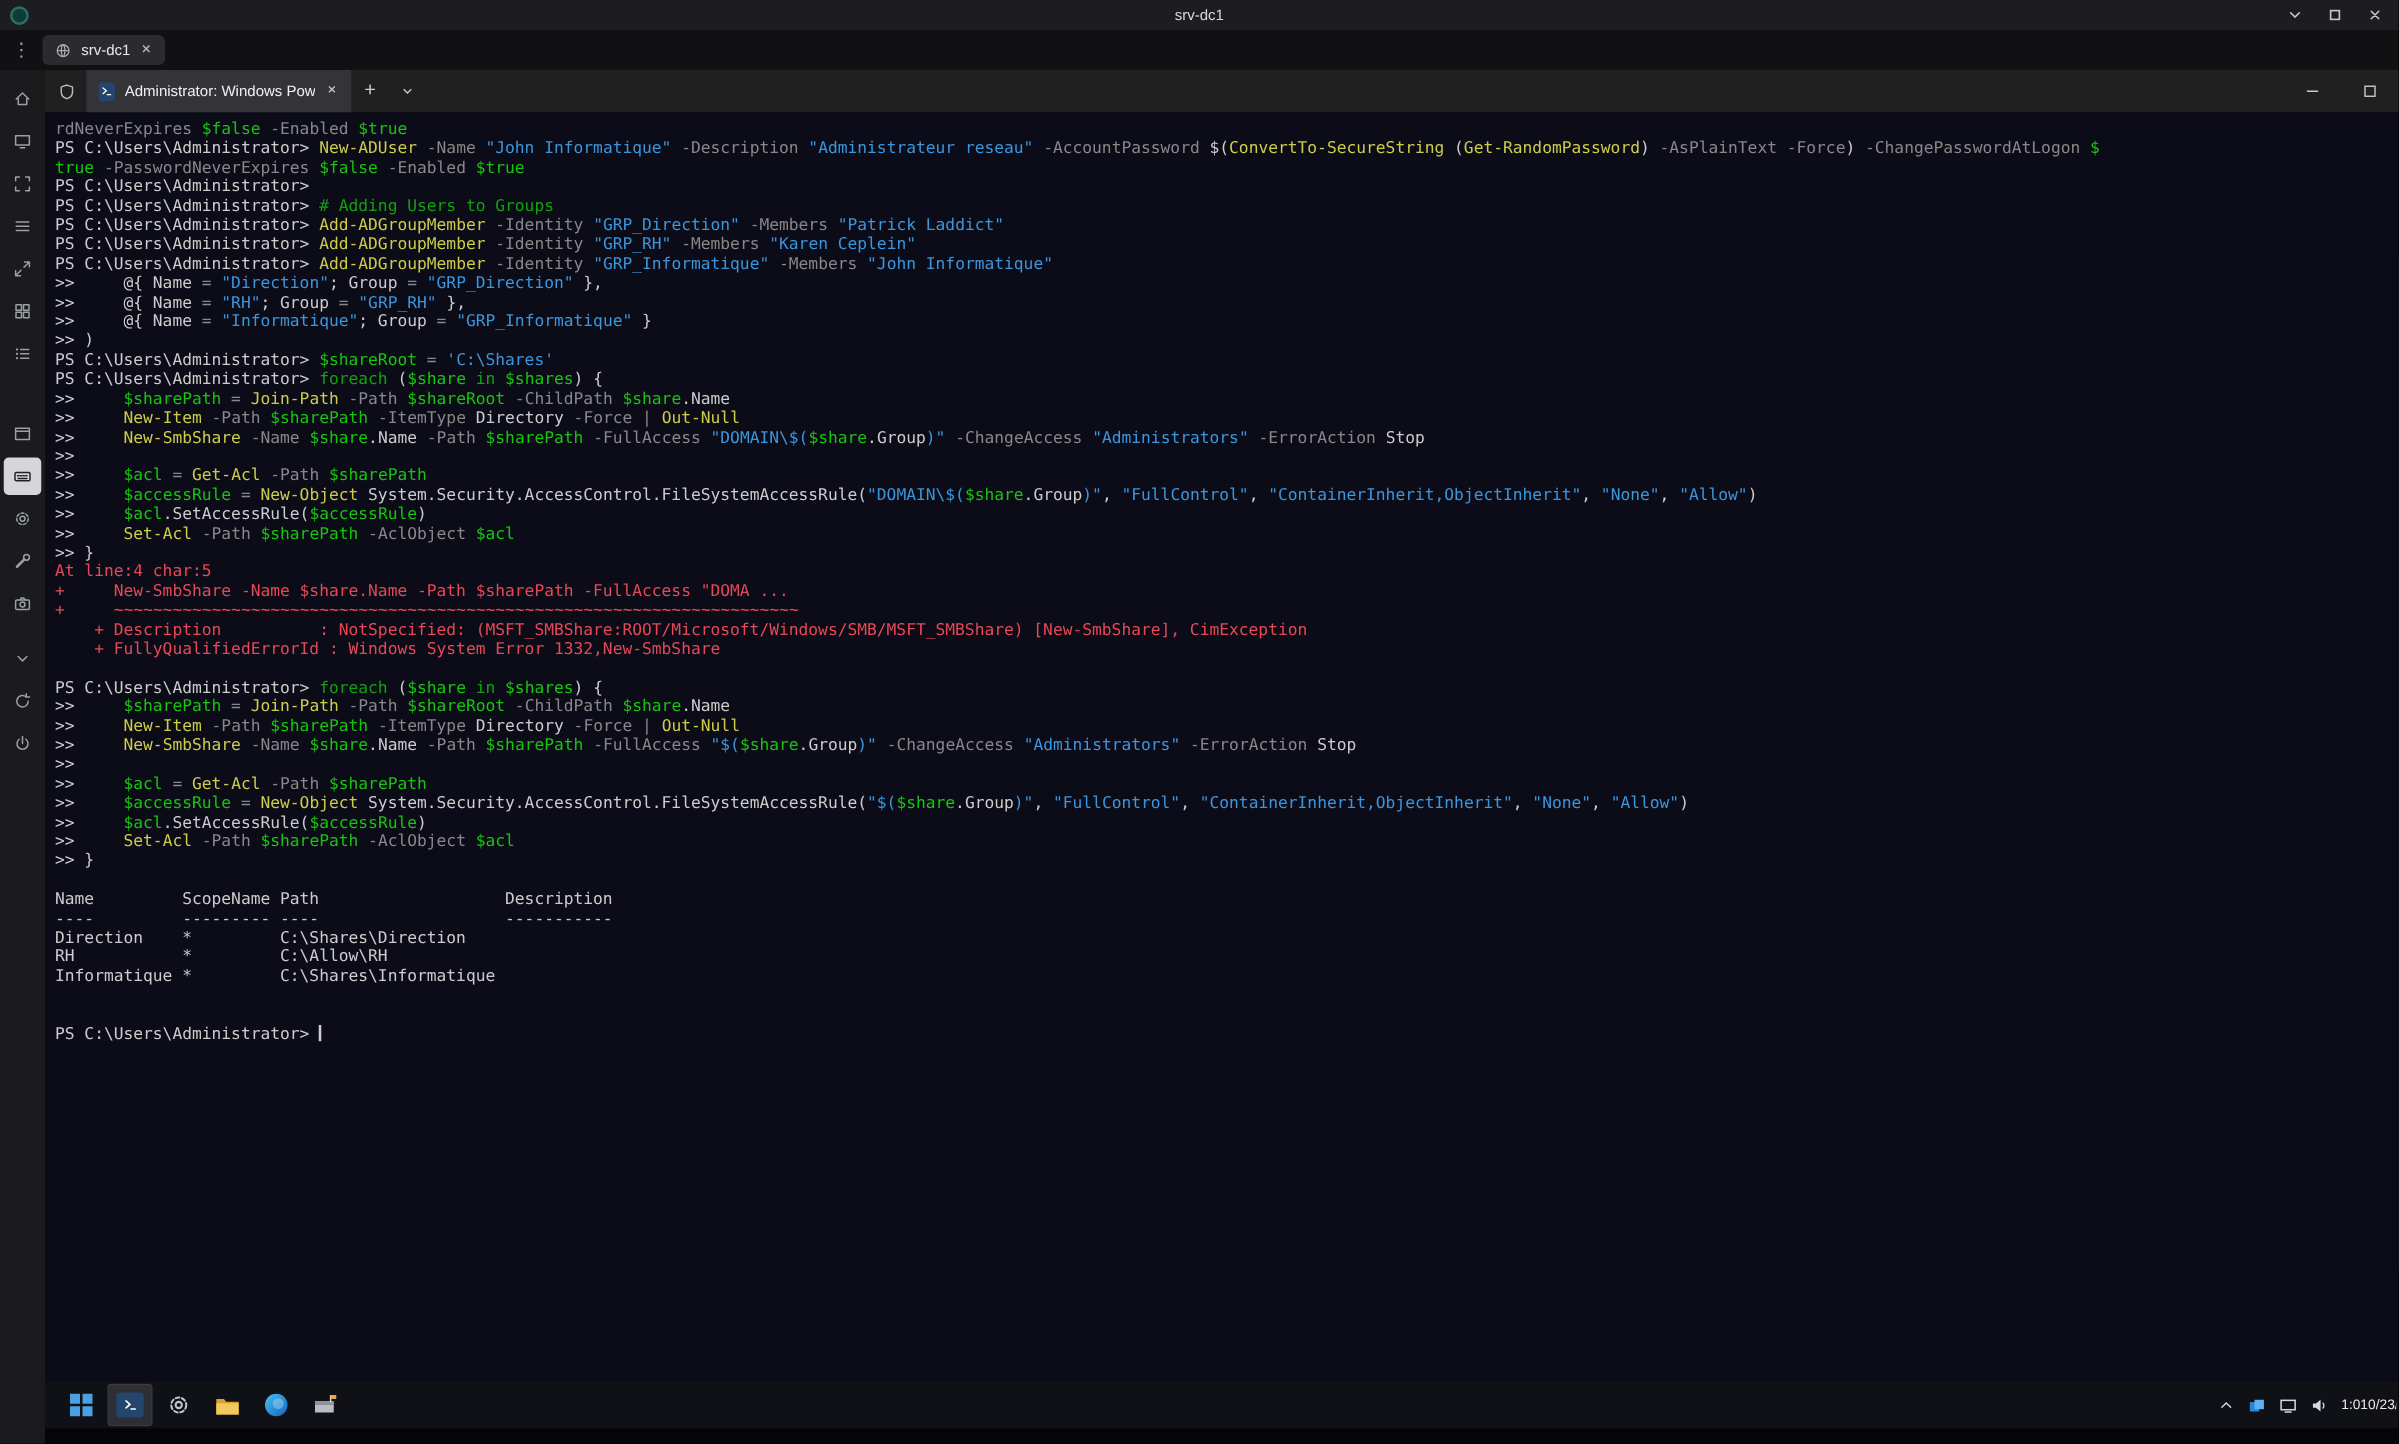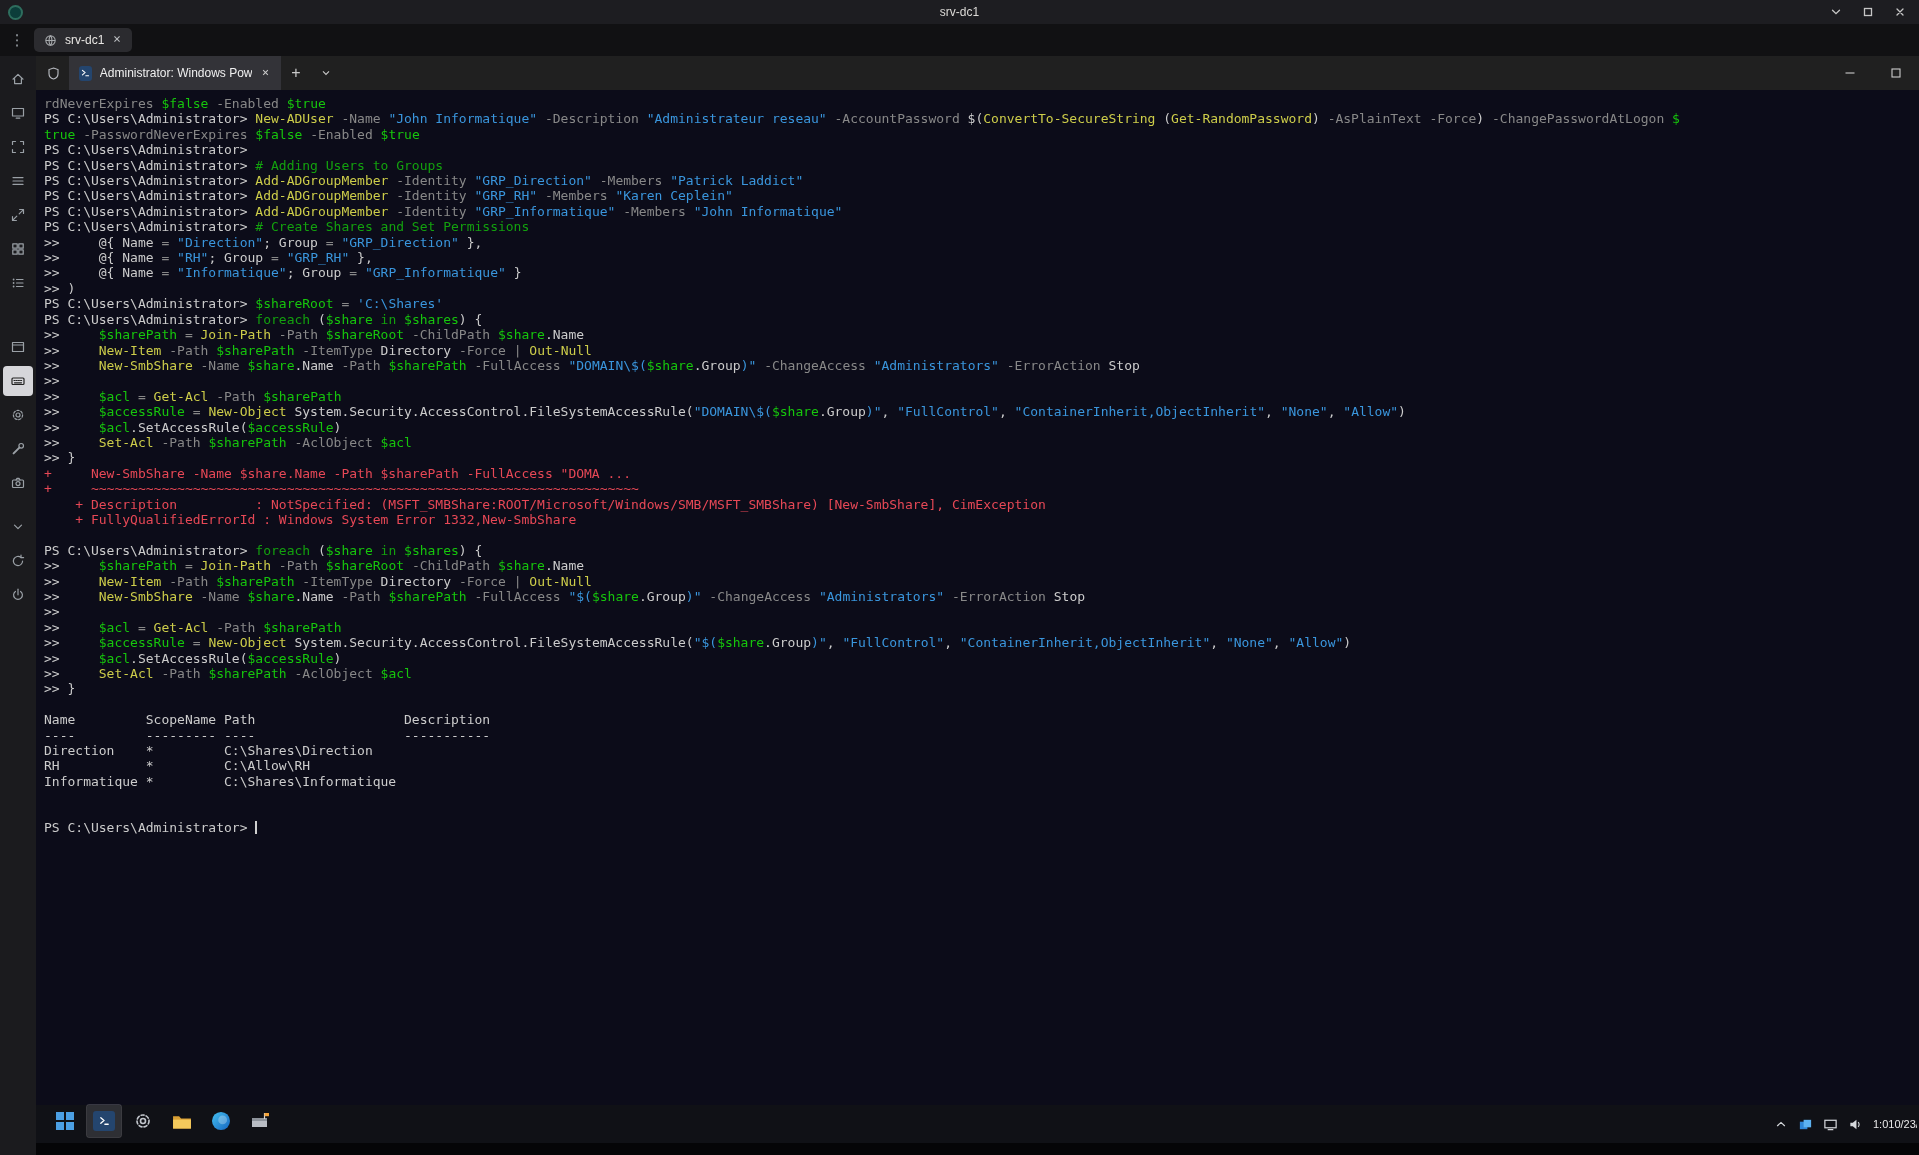--- a/index.html
+++ b/index.html
@@ -58,21 +58,21 @@
   .wt-btn svg { stroke:#cccccc; fill:none; stroke-width:1.1; }
 
   
   .term { flex:1; background:#0c0c19; padding:6px 0 0 8px; overflow:hidden;
           font-family:"DejaVu Sans Mono", monospace; font-size:13px; line-height:15.4px; }
   .tline { white-space:pre; min-height:15.4px; }
   .cursor { display:inline-block; width:2px; height:13px; background:#cfcfcf;
             vertical-align:-2px; }
 
   
-  .taskbar { height:38px; background:#101116; display:flex; 
+  .taskbar { height:38px; background:#101116; display:flex; align-items:center;
              padding-left:12px; flex:0 0 auto; }
   .tb-icon { width:34px; height:32px; margin-right:5px; display:flex; align-items:center;
              justify-content:center; background:none; border:none; border-radius:2px; }
   .tb-icon.active-app { background:rgba(255,255,255,.13); outline:1px solid rgba(255,255,255,.18); }
   .start-logo { width:18px; height:18px; display:grid; grid-template-columns:1fr 1fr;
                 grid-template-rows:1fr 1fr; gap:2px; }
   .start-logo i { background:#4b9fe3; }
   .ps-tile { width:22px; height:20px; border-radius:3px; background:#24456e; display:flex;
              align-items:center; justify-content:center; }
   .ps-tile svg, .wt-tab .ps-tile svg { stroke:#fff; fill:none; stroke-width:1.4; stroke-linecap:round; }
@@ -261,36 +261,36 @@
 
       <div class="term">
           <div class="tline"><span style="color: rgb(136, 136, 136);">rdNeverExpires </span><span style="color: rgb(22, 198, 12);">$false </span><span style="color: rgb(136, 136, 136);">-Enabled </span><span style="color: rgb(22, 198, 12);">$true</span></div>
           <div class="tline"><span style="color: rgb(204, 204, 204);">PS C:\Users\Administrator&gt; </span><span style="color: rgb(205, 205, 74);">New-ADUser </span><span style="color: rgb(136, 136, 136);">-Name </span><span style="color: rgb(58, 150, 221);">"John Informatique" </span><span style="color: rgb(136, 136, 136);">-Description </span><span style="color: rgb(58, 150, 221);">"Administrateur reseau" </span><span style="color: rgb(136, 136, 136);">-AccountPassword </span><span style="color: rgb(204, 204, 204);">$(</span><span style="color: rgb(205, 205, 74);">ConvertTo-SecureString </span><span style="color: rgb(204, 204, 204);">(</span><span style="color: rgb(205, 205, 74);">Get-RandomPassword</span><span style="color: rgb(204, 204, 204);">) </span><span style="color: rgb(136, 136, 136);">-AsPlainText -Force</span><span style="color: rgb(204, 204, 204);">) </span><span style="color: rgb(136, 136, 136);">-ChangePasswordAtLogon </span><span style="color: rgb(22, 198, 12);">$</span></div>
           <div class="tline"><span style="color: rgb(22, 198, 12);">true </span><span style="color: rgb(136, 136, 136);">-PasswordNeverExpires </span><span style="color: rgb(22, 198, 12);">$false </span><span style="color: rgb(136, 136, 136);">-Enabled </span><span style="color: rgb(22, 198, 12);">$true</span></div>
           <div class="tline"><span style="color: rgb(204, 204, 204);">PS C:\Users\Administrator&gt;</span></div>
           <div class="tline"><span style="color: rgb(204, 204, 204);">PS C:\Users\Administrator&gt; </span><span style="color: rgb(19, 161, 14);"># Adding Users to Groups</span></div>
           <div class="tline"><span style="color: rgb(204, 204, 204);">PS C:\Users\Administrator&gt; </span><span style="color: rgb(205, 205, 74);">Add-ADGroupMember </span><span style="color: rgb(136, 136, 136);">-Identity </span><span style="color: rgb(58, 150, 221);">"GRP_Direction" </span><span style="color: rgb(136, 136, 136);">-Members </span><span style="color: rgb(58, 150, 221);">"Patrick Laddict"</span></div>
           <div class="tline"><span style="color: rgb(204, 204, 204);">PS C:\Users\Administrator&gt; </span><span style="color: rgb(205, 205, 74);">Add-ADGroupMember </span><span style="color: rgb(136, 136, 136);">-Identity </span><span style="color: rgb(58, 150, 221);">"GRP_RH" </span><span style="color: rgb(136, 136, 136);">-Members </span><span style="color: rgb(58, 150, 221);">"Karen Ceplein"</span></div>
           <div class="tline"><span style="color: rgb(204, 204, 204);">PS C:\Users\Administrator&gt; </span><span style="color: rgb(205, 205, 74);">Add-ADGroupMember </span><span style="color: rgb(136, 136, 136);">-Identity </span><span style="color: rgb(58, 150, 221);">"GRP_Informatique" </span><span style="color: rgb(136, 136, 136);">-Members </span><span style="color: rgb(58, 150, 221);">"John Informatique"</span></div>
-          <div class="tline"><span style="color: rgb(204, 204, 204);">PS C:\Users\Administrator&gt; </span><span style="color: rgb(19, 161, 14);"># Create Shares and Set Permissions</span></div>
           <div class="tline"><span style="color: rgb(204, 204, 204);">&gt;&gt;     @{ Name </span><span style="color: rgb(136, 136, 136);">= </span><span style="color: rgb(58, 150, 221);">"Direction"</span><span style="color: rgb(204, 204, 204);">; Group </span><span style="color: rgb(136, 136, 136);">= </span><span style="color: rgb(58, 150, 221);">"GRP_Direction"</span><span style="color: rgb(204, 204, 204);"> },</span></div>
           <div class="tline"><span style="color: rgb(204, 204, 204);">&gt;&gt;     @{ Name </span><span style="color: rgb(136, 136, 136);">= </span><span style="color: rgb(58, 150, 221);">"RH"</span><span style="color: rgb(204, 204, 204);">; Group </span><span style="color: rgb(136, 136, 136);">= </span><span style="color: rgb(58, 150, 221);">"GRP_RH"</span><span style="color: rgb(204, 204, 204);"> },</span></div>
           <div class="tline"><span style="color: rgb(204, 204, 204);">&gt;&gt;     @{ Name </span><span style="color: rgb(136, 136, 136);">= </span><span style="color: rgb(58, 150, 221);">"Informatique"</span><span style="color: rgb(204, 204, 204);">; Group </span><span style="color: rgb(136, 136, 136);">= </span><span style="color: rgb(58, 150, 221);">"GRP_Informatique"</span><span style="color: rgb(204, 204, 204);"> }</span></div>
           <div class="tline"><span style="color: rgb(204, 204, 204);">&gt;&gt; )</span></div>
           <div class="tline"><span style="color: rgb(204, 204, 204);">PS C:\Users\Administrator&gt; </span><span style="color: rgb(22, 198, 12);">$shareRoot </span><span style="color: rgb(136, 136, 136);">= </span><span style="color: rgb(58, 150, 221);">'C:\Shares'</span></div>
           <div class="tline"><span style="color: rgb(204, 204, 204);">PS C:\Users\Administrator&gt; </span><span style="color: rgb(19, 161, 14);">foreach </span><span style="color: rgb(204, 204, 204);">(</span><span style="color: rgb(22, 198, 12);">$share</span><span style="color: rgb(19, 161, 14);"> in </span><span style="color: rgb(22, 198, 12);">$shares</span><span style="color: rgb(204, 204, 204);">) {</span></div>
           <div class="tline"><span style="color: rgb(204, 204, 204);">&gt;&gt;     </span><span style="color: rgb(22, 198, 12);">$sharePath </span><span style="color: rgb(136, 136, 136);">= </span><span style="color: rgb(205, 205, 74);">Join-Path </span><span style="color: rgb(136, 136, 136);">-Path </span><span style="color: rgb(22, 198, 12);">$shareRoot </span><span style="color: rgb(136, 136, 136);">-ChildPath </span><span style="color: rgb(22, 198, 12);">$share</span><span style="color: rgb(204, 204, 204);">.Name</span></div>
           <div class="tline"><span style="color: rgb(204, 204, 204);">&gt;&gt;     </span><span style="color: rgb(205, 205, 74);">New-Item </span><span style="color: rgb(136, 136, 136);">-Path </span><span style="color: rgb(22, 198, 12);">$sharePath </span><span style="color: rgb(136, 136, 136);">-ItemType </span><span style="color: rgb(204, 204, 204);">Directory </span><span style="color: rgb(136, 136, 136);">-Force | </span><span style="color: rgb(205, 205, 74);">Out-Null</span></div>
           <div class="tline"><span style="color: rgb(204, 204, 204);">&gt;&gt;     </span><span style="color: rgb(205, 205, 74);">New-SmbShare </span><span style="color: rgb(136, 136, 136);">-Name </span><span style="color: rgb(22, 198, 12);">$share</span><span style="color: rgb(204, 204, 204);">.Name </span><span style="color: rgb(136, 136, 136);">-Path </span><span style="color: rgb(22, 198, 12);">$sharePath </span><span style="color: rgb(136, 136, 136);">-FullAccess </span><span style="color: rgb(58, 150, 221);">"DOMAIN\$(</span><span style="color: rgb(22, 198, 12);">$share</span><span style="color: rgb(204, 204, 204);">.Group</span><span style="color: rgb(58, 150, 221);">)" </span><span style="color: rgb(136, 136, 136);">-ChangeAccess </span><span style="color: rgb(58, 150, 221);">"Administrators" </span><span style="color: rgb(136, 136, 136);">-ErrorAction </span><span style="color: rgb(204, 204, 204);">Stop</span></div>
           <div class="tline"><span style="color: rgb(204, 204, 204);">&gt;&gt;</span></div>
           <div class="tline"><span style="color: rgb(204, 204, 204);">&gt;&gt;     </span><span style="color: rgb(22, 198, 12);">$acl </span><span style="color: rgb(136, 136, 136);">= </span><span style="color: rgb(205, 205, 74);">Get-Acl </span><span style="color: rgb(136, 136, 136);">-Path </span><span style="color: rgb(22, 198, 12);">$sharePath</span></div>
           <div class="tline"><span style="color: rgb(204, 204, 204);">&gt;&gt;     </span><span style="color: rgb(22, 198, 12);">$accessRule </span><span style="color: rgb(136, 136, 136);">= </span><span style="color: rgb(205, 205, 74);">New-Object </span><span style="color: rgb(204, 204, 204);">System.Security.AccessControl.FileSystemAccessRule(</span><span style="color: rgb(58, 150, 221);">"DOMAIN\$(</span><span style="color: rgb(22, 198, 12);">$share</span><span style="color: rgb(204, 204, 204);">.Group</span><span style="color: rgb(58, 150, 221);">)"</span><span style="color: rgb(204, 204, 204);">, </span><span style="color: rgb(58, 150, 221);">"FullControl"</span><span style="color: rgb(204, 204, 204);">, </span><span style="color: rgb(58, 150, 221);">"ContainerInherit,ObjectInherit"</span><span style="color: rgb(204, 204, 204);">, </span><span style="color: rgb(58, 150, 221);">"None"</span><span style="color: rgb(204, 204, 204);">, </span><span style="color: rgb(58, 150, 221);">"Allow"</span><span style="color: rgb(204, 204, 204);">)</span></div>
           <div class="tline"><span style="color: rgb(204, 204, 204);">&gt;&gt;     </span><span style="color: rgb(22, 198, 12);">$acl</span><span style="color: rgb(204, 204, 204);">.SetAccessRule(</span><span style="color: rgb(22, 198, 12);">$accessRule</span><span style="color: rgb(204, 204, 204);">)</span></div>
           <div class="tline"><span style="color: rgb(204, 204, 204);">&gt;&gt;     </span><span style="color: rgb(205, 205, 74);">Set-Acl </span><span style="color: rgb(136, 136, 136);">-Path </span><span style="color: rgb(22, 198, 12);">$sharePath </span><span style="color: rgb(136, 136, 136);">-AclObject </span><span style="color: rgb(22, 198, 12);">$acl</span></div>
           <div class="tline"><span style="color: rgb(204, 204, 204);">&gt;&gt; }</span></div>
+          <div class="tline"><span style="color: rgb(231, 72, 86);">At line:4 char:5</span></div>
           <div class="tline"><span style="color: rgb(231, 72, 86);">+     New-SmbShare -Name $share.Name -Path $sharePath -FullAccess "DOMA ...</span></div>
           <div class="tline"><span style="color: rgb(231, 72, 86);">+     ~~~~~~~~~~~~~~~~~~~~~~~~~~~~~~~~~~~~~~~~~~~~~~~~~~~~~~~~~~~~~~~~~~~~~~</span></div>
           <div class="tline"><span style="color: rgb(231, 72, 86);">    + Description          : NotSpecified: (MSFT_SMBShare:ROOT/Microsoft/Windows/SMB/MSFT_SMBShare) [New-SmbShare], CimException</span></div>
           <div class="tline"><span style="color: rgb(231, 72, 86);">    + FullyQualifiedErrorId : Windows System Error 1332,New-SmbShare</span></div>
           <div class="tline"></div>
           <div class="tline"><span style="color: rgb(204, 204, 204);">PS C:\Users\Administrator&gt; </span><span style="color: rgb(19, 161, 14);">foreach </span><span style="color: rgb(204, 204, 204);">(</span><span style="color: rgb(22, 198, 12);">$share</span><span style="color: rgb(19, 161, 14);"> in </span><span style="color: rgb(22, 198, 12);">$shares</span><span style="color: rgb(204, 204, 204);">) {</span></div>
           <div class="tline"><span style="color: rgb(204, 204, 204);">&gt;&gt;     </span><span style="color: rgb(22, 198, 12);">$sharePath </span><span style="color: rgb(136, 136, 136);">= </span><span style="color: rgb(205, 205, 74);">Join-Path </span><span style="color: rgb(136, 136, 136);">-Path </span><span style="color: rgb(22, 198, 12);">$shareRoot </span><span style="color: rgb(136, 136, 136);">-ChildPath </span><span style="color: rgb(22, 198, 12);">$share</span><span style="color: rgb(204, 204, 204);">.Name</span></div>
           <div class="tline"><span style="color: rgb(204, 204, 204);">&gt;&gt;     </span><span style="color: rgb(205, 205, 74);">New-Item </span><span style="color: rgb(136, 136, 136);">-Path </span><span style="color: rgb(22, 198, 12);">$sharePath </span><span style="color: rgb(136, 136, 136);">-ItemType </span><span style="color: rgb(204, 204, 204);">Directory </span><span style="color: rgb(136, 136, 136);">-Force | </span><span style="color: rgb(205, 205, 74);">Out-Null</span></div>
           <div class="tline"><span style="color: rgb(204, 204, 204);">&gt;&gt;     </span><span style="color: rgb(205, 205, 74);">New-SmbShare </span><span style="color: rgb(136, 136, 136);">-Name </span><span style="color: rgb(22, 198, 12);">$share</span><span style="color: rgb(204, 204, 204);">.Name </span><span style="color: rgb(136, 136, 136);">-Path </span><span style="color: rgb(22, 198, 12);">$sharePath </span><span style="color: rgb(136, 136, 136);">-FullAccess </span><span style="color: rgb(58, 150, 221);">"$(</span><span style="color: rgb(22, 198, 12);">$share</span><span style="color: rgb(204, 204, 204);">.Group</span><span style="color: rgb(58, 150, 221);">)" </span><span style="color: rgb(136, 136, 136);">-ChangeAccess </span><span style="color: rgb(58, 150, 221);">"Administrators" </span><span style="color: rgb(136, 136, 136);">-ErrorAction </span><span style="color: rgb(204, 204, 204);">Stop</span></div>
           <div class="tline"><span style="color: rgb(204, 204, 204);">&gt;&gt;</span></div>

